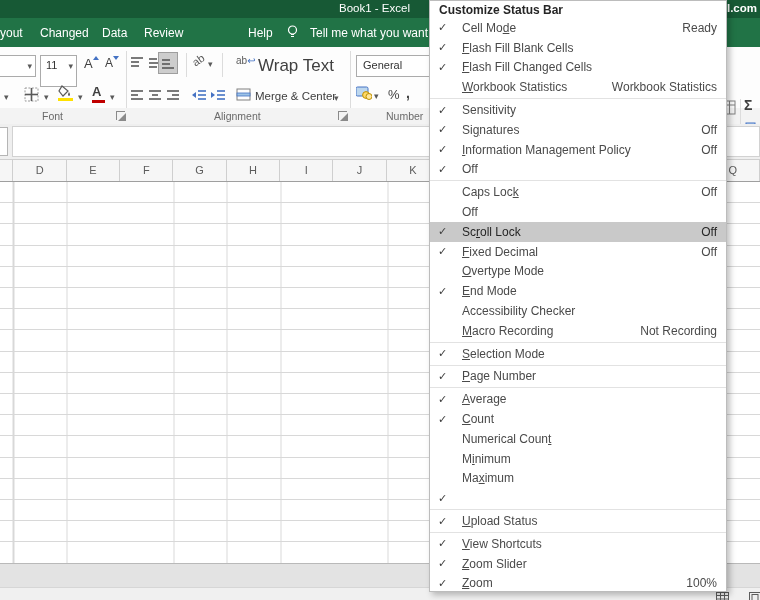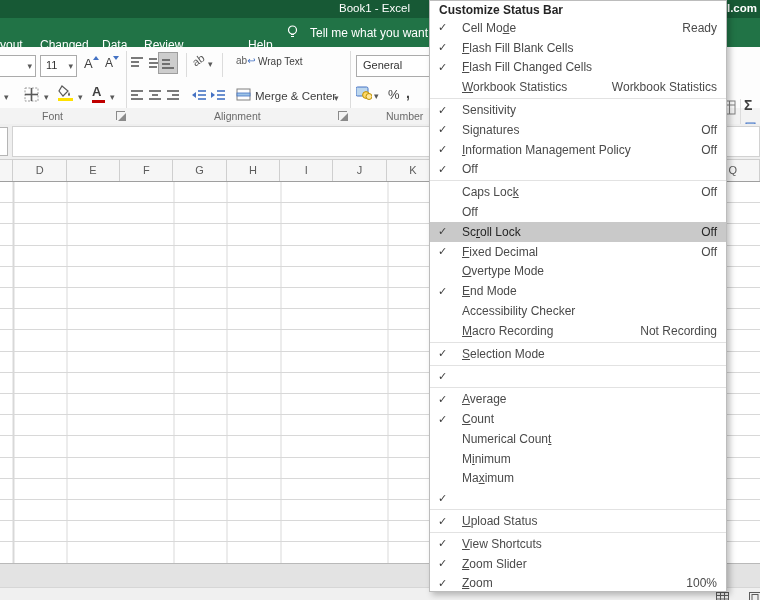--- a/index.html
+++ b/index.html
@@ -7,21 +7,21 @@
   body { font-family:"Liberation Sans", sans-serif; }
   .screen { position:relative; width:760px; height:600px; background:#fff; overflow:hidden; }
 
   
   .titlebar { position:absolute; left:0; top:0; width:760px; height:18px; background:#175935; }
   .wintitle { position:absolute; left:339px; top:2px; font-size:11.5px; color:#fff; }
   .account  { position:absolute; right:3px; top:2px; font-size:11.5px; color:#fff; font-weight:bold; }
 
   
   .tabrow { position:absolute; left:0; top:18px; width:760px; height:29px; background:#217346; }
-  .rtab { position:absolute; top:20px; font-size:12px; color:#fff; cursor:default; }
+  .rtab { position:absolute; top:8px; font-size:12px; color:#fff; cursor:default; }
   .tellme { position:absolute; left:310px; top:8px; font-size:12px; color:#fff; }
   .bulb { position:absolute; left:286px; top:6px; }
 
   
   .ribbon { position:absolute; left:0; top:47px; width:760px; height:77px; background:#fdfdfd; border-bottom:1px solid #d8d8d8; }
   .grplabelstrip { position:absolute; left:0; top:61px; width:760px; height:16px; background:#f3f3f3; }
   .grplabel { position:absolute; font-size:10.5px; color:#6a6a6a; }
   .vdiv { position:absolute; top:4px; height:66px; width:1px; background:#dcdcdc; }
   .combo { position:absolute; background:#fff; border:1px solid #ababab; font-size:11px; color:#333; }
   .ddabs { position:absolute; font-size:9px; color:#5a5a5a; }
@@ -96,21 +96,21 @@
       <span class="rtab" style="left: 144px;">Review</span>
       <span class="rtab" style="left: 197px; margin-top: 38px;">View</span>
       <span class="rtab" style="left: 248px;">Help</span>
     </div>
 
   <div class="ribbon">
 
     <span class="combo" style="left:-40px;top:8px;width:76px;height:22px;">
         <span class="ddabs" style="right:3px;top:5px;">▾</span>
       </span>
-    <span class="combo" style="left:40px;top:8px;width:37px;height:22px;padding:3px 0 0 5px;"><span>11</span><span class="ddabs" style="right:3px;top:5px;">▾</span></span>
+    <span class="combo" style="left:40px;top:8px;width:37px;height:32px;padding:3px 0 0 5px;"><span>11</span><span class="ddabs" style="right:3px;top:5px;">▾</span></span>
     <span class="ib" style="left:84px;top:9px;font-size:13px;">A<span class="caret up"></span></span>
     <span class="ib" style="left:105px;top:9px;font-size:12px;">A<span class="caret dn"></span></span>
 
     <span class="ddabs" style="left:4px;top:45px;">▾</span>
     <span class="ib" style="left:24px;top:40px;">
       <svg class="alnicon" width="15" height="15" viewBox="0 0 15 15">
           <rect x="1" y="1" width="13" height="13" fill="none" stroke="#9a9a9a" stroke-dasharray="2 1.4"></rect>
           <line x1="7.5" y1="1" x2="7.5" y2="14" stroke="#9a9a9a" stroke-width="1"></line>
           <line x1="1" y1="7.5" x2="14" y2="7.5" stroke="#9a9a9a" stroke-width="1"></line>
         </svg>
@@ -144,21 +144,21 @@
     <span class="selbtn" style="left:158px;top:5px;width:20px;height:22px;"><svg class="alnicon" width="14" height="14" style="margin:3px 0 0 2px;">
           <line x1="1" y1="4" x2="9" y2="4"></line>
           <line x1="1" y1="8" x2="9" y2="8"></line>
           <line x1="1" y1="12" x2="13" y2="12"></line>
         </svg></span>
     <div class="vdiv" style="left:186px;top:6px;height:24px;"></div>
     <span class="ib" style="left:192px;top:7px;transform:rotate(-35deg);font-size:11px;color:#595959;">ab</span>
     <span class="ddabs" style="left:208px;top:12px;">▾</span>
     <div class="vdiv" style="left:222px;top:6px;height:24px;"></div>
     <span class="ib" style="left:236px;top:8px;font-size:10px;color:#595959;">ab<span style="color:#4472c4;">↩</span></span>
-    <span class="ib" style="left:258px;top:9px;font-size:10px;">Wrap Text</span>
+    <span class="ib" style="left:258px;top:9px;font-size:17px;">Wrap Text</span>
 
     <span class="ib" style="left:130px;top:42px;"><svg class="alnicon" width="14" height="14">
           <line x1="1" y1="2" x2="13" y2="2"></line>
           <line x1="1" y1="6" x2="8" y2="6"></line>
           <line x1="1" y1="10" x2="13" y2="10"></line>
         </svg></span>
     <span class="ib" style="left:148px;top:42px;"><svg class="alnicon" width="14" height="14">
           <line x1="1" y1="2" x2="13" y2="2"></line>
           <line x1="4" y1="6" x2="10" y2="6"></line>
           <line x1="1" y1="10" x2="13" y2="10"></line>
@@ -347,20 +347,21 @@
         </div>
         <div class="msep"></div>
         <div class="mi">
           <span class="chk">✓</span>
           <span class="lbl"><u>S</u>election Mode</span>
           <span class="val"></span>
         </div>
         <div class="msep"></div>
         <div class="mi">
           <span class="chk">✓</span>
+          <span class="lbl"><u>P</u>age Number</span>
           <span class="val"></span>
         </div>
         <div class="msep"></div>
         <div class="mi">
           <span class="chk">✓</span>
           <span class="lbl"><u>A</u>verage</span>
           <span class="val"></span>
         </div>
         <div class="mi">
           <span class="chk">✓</span>

